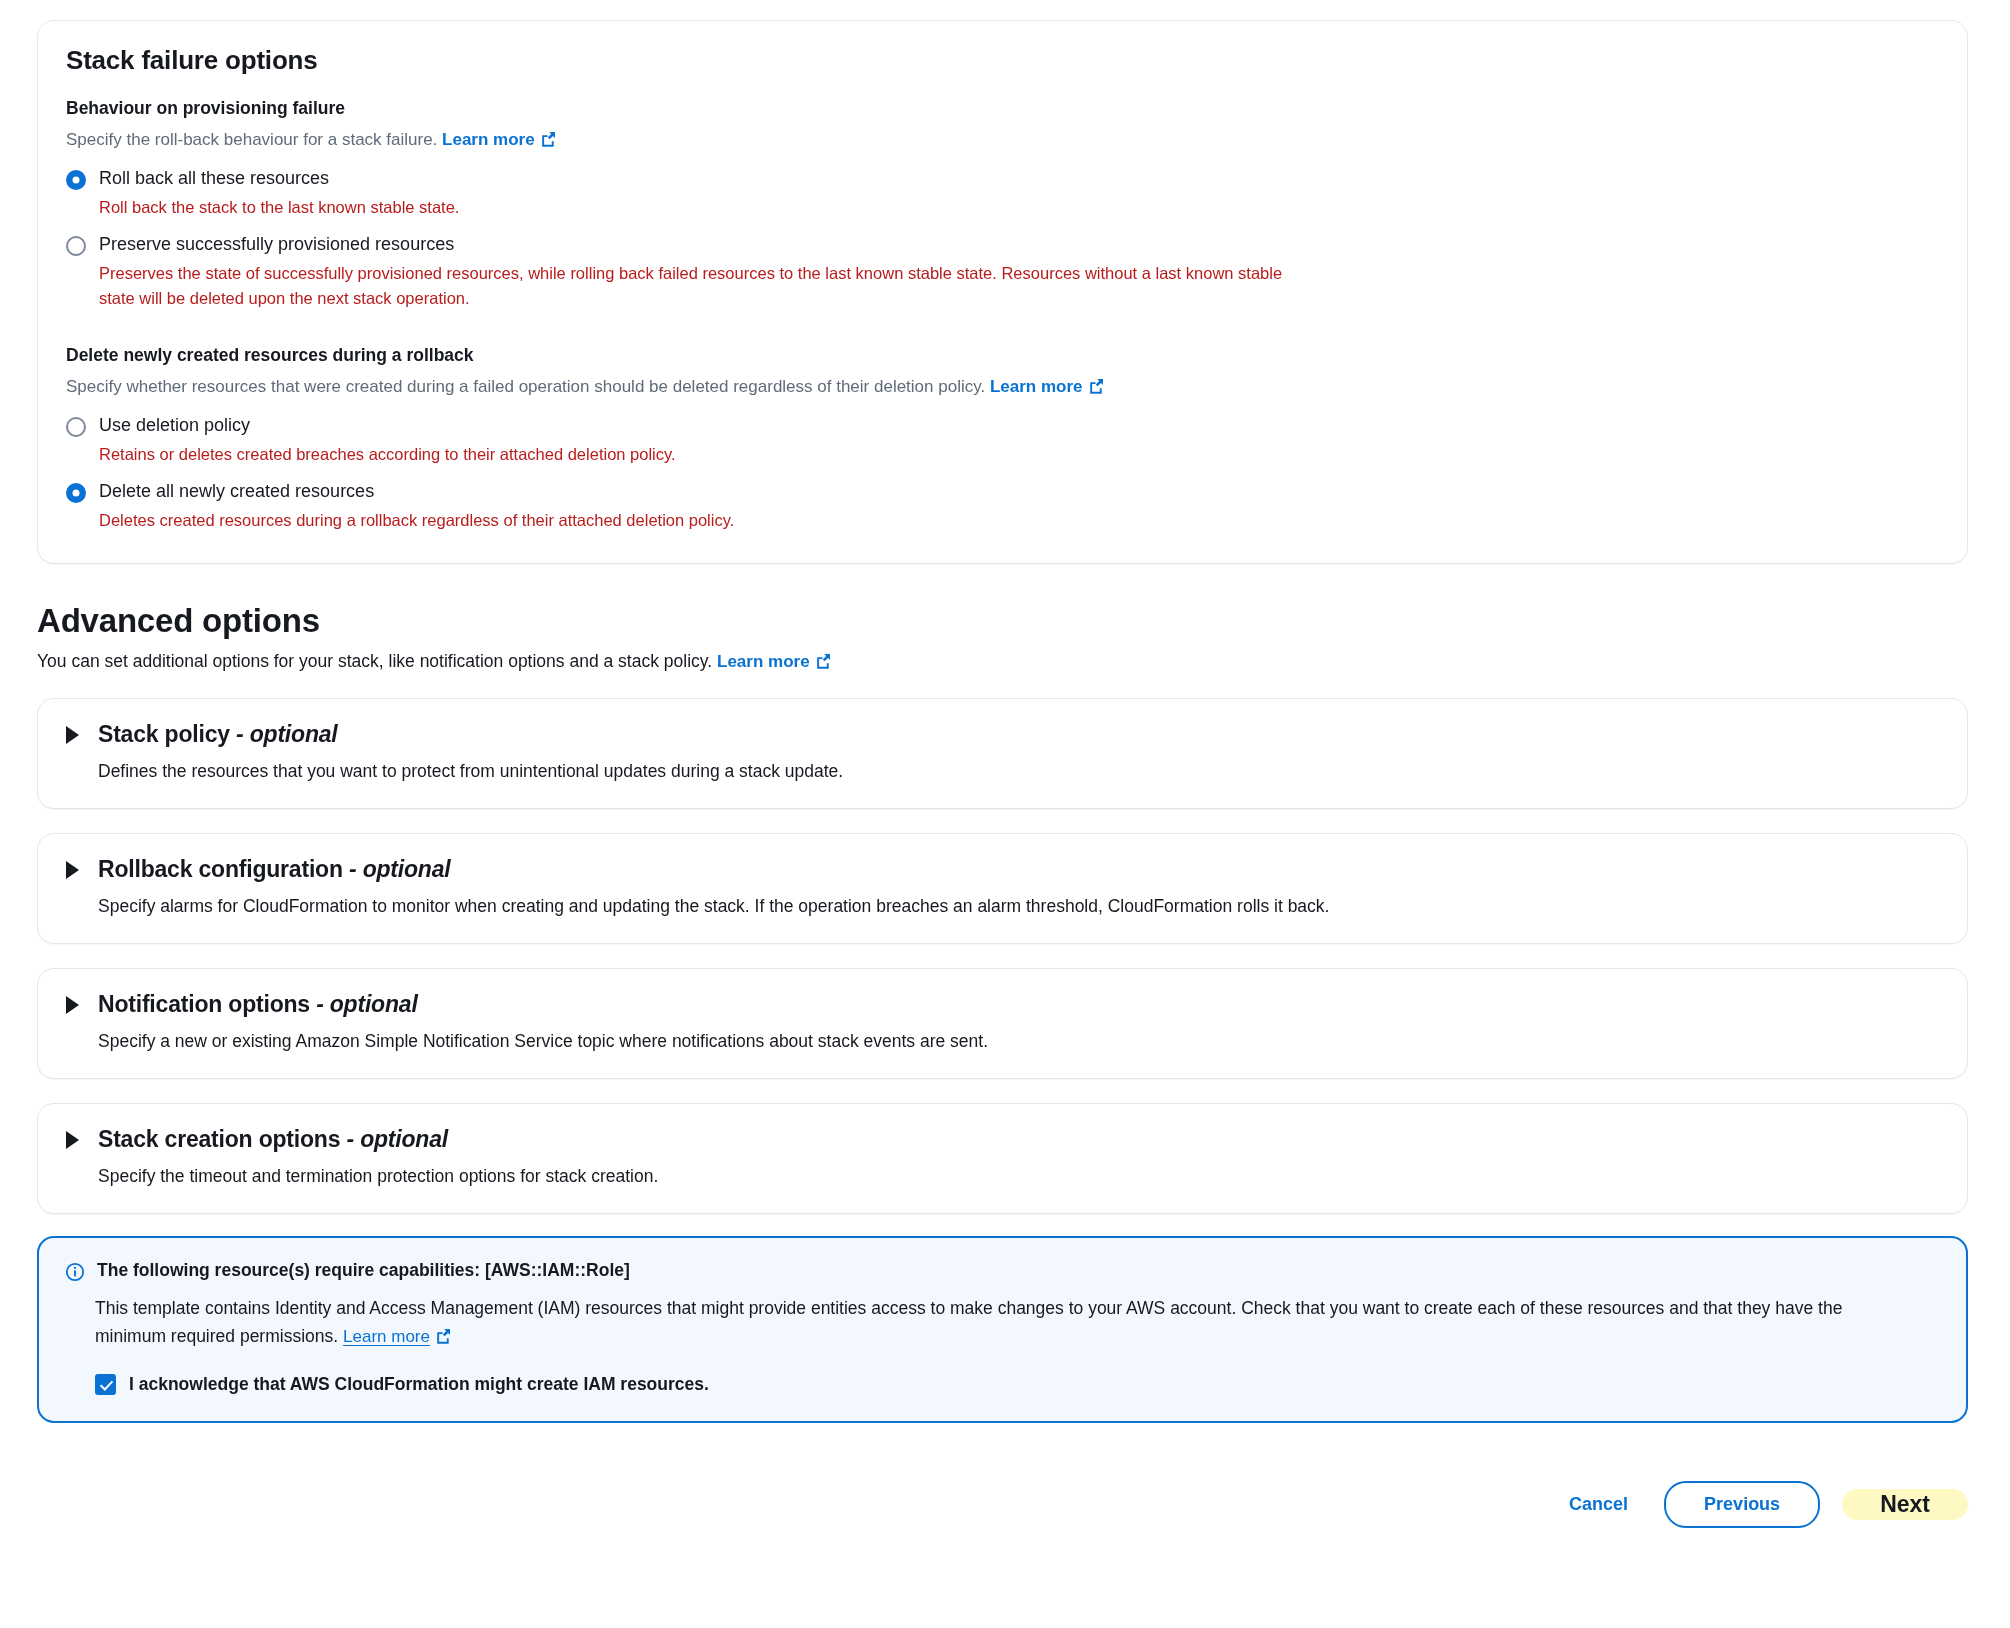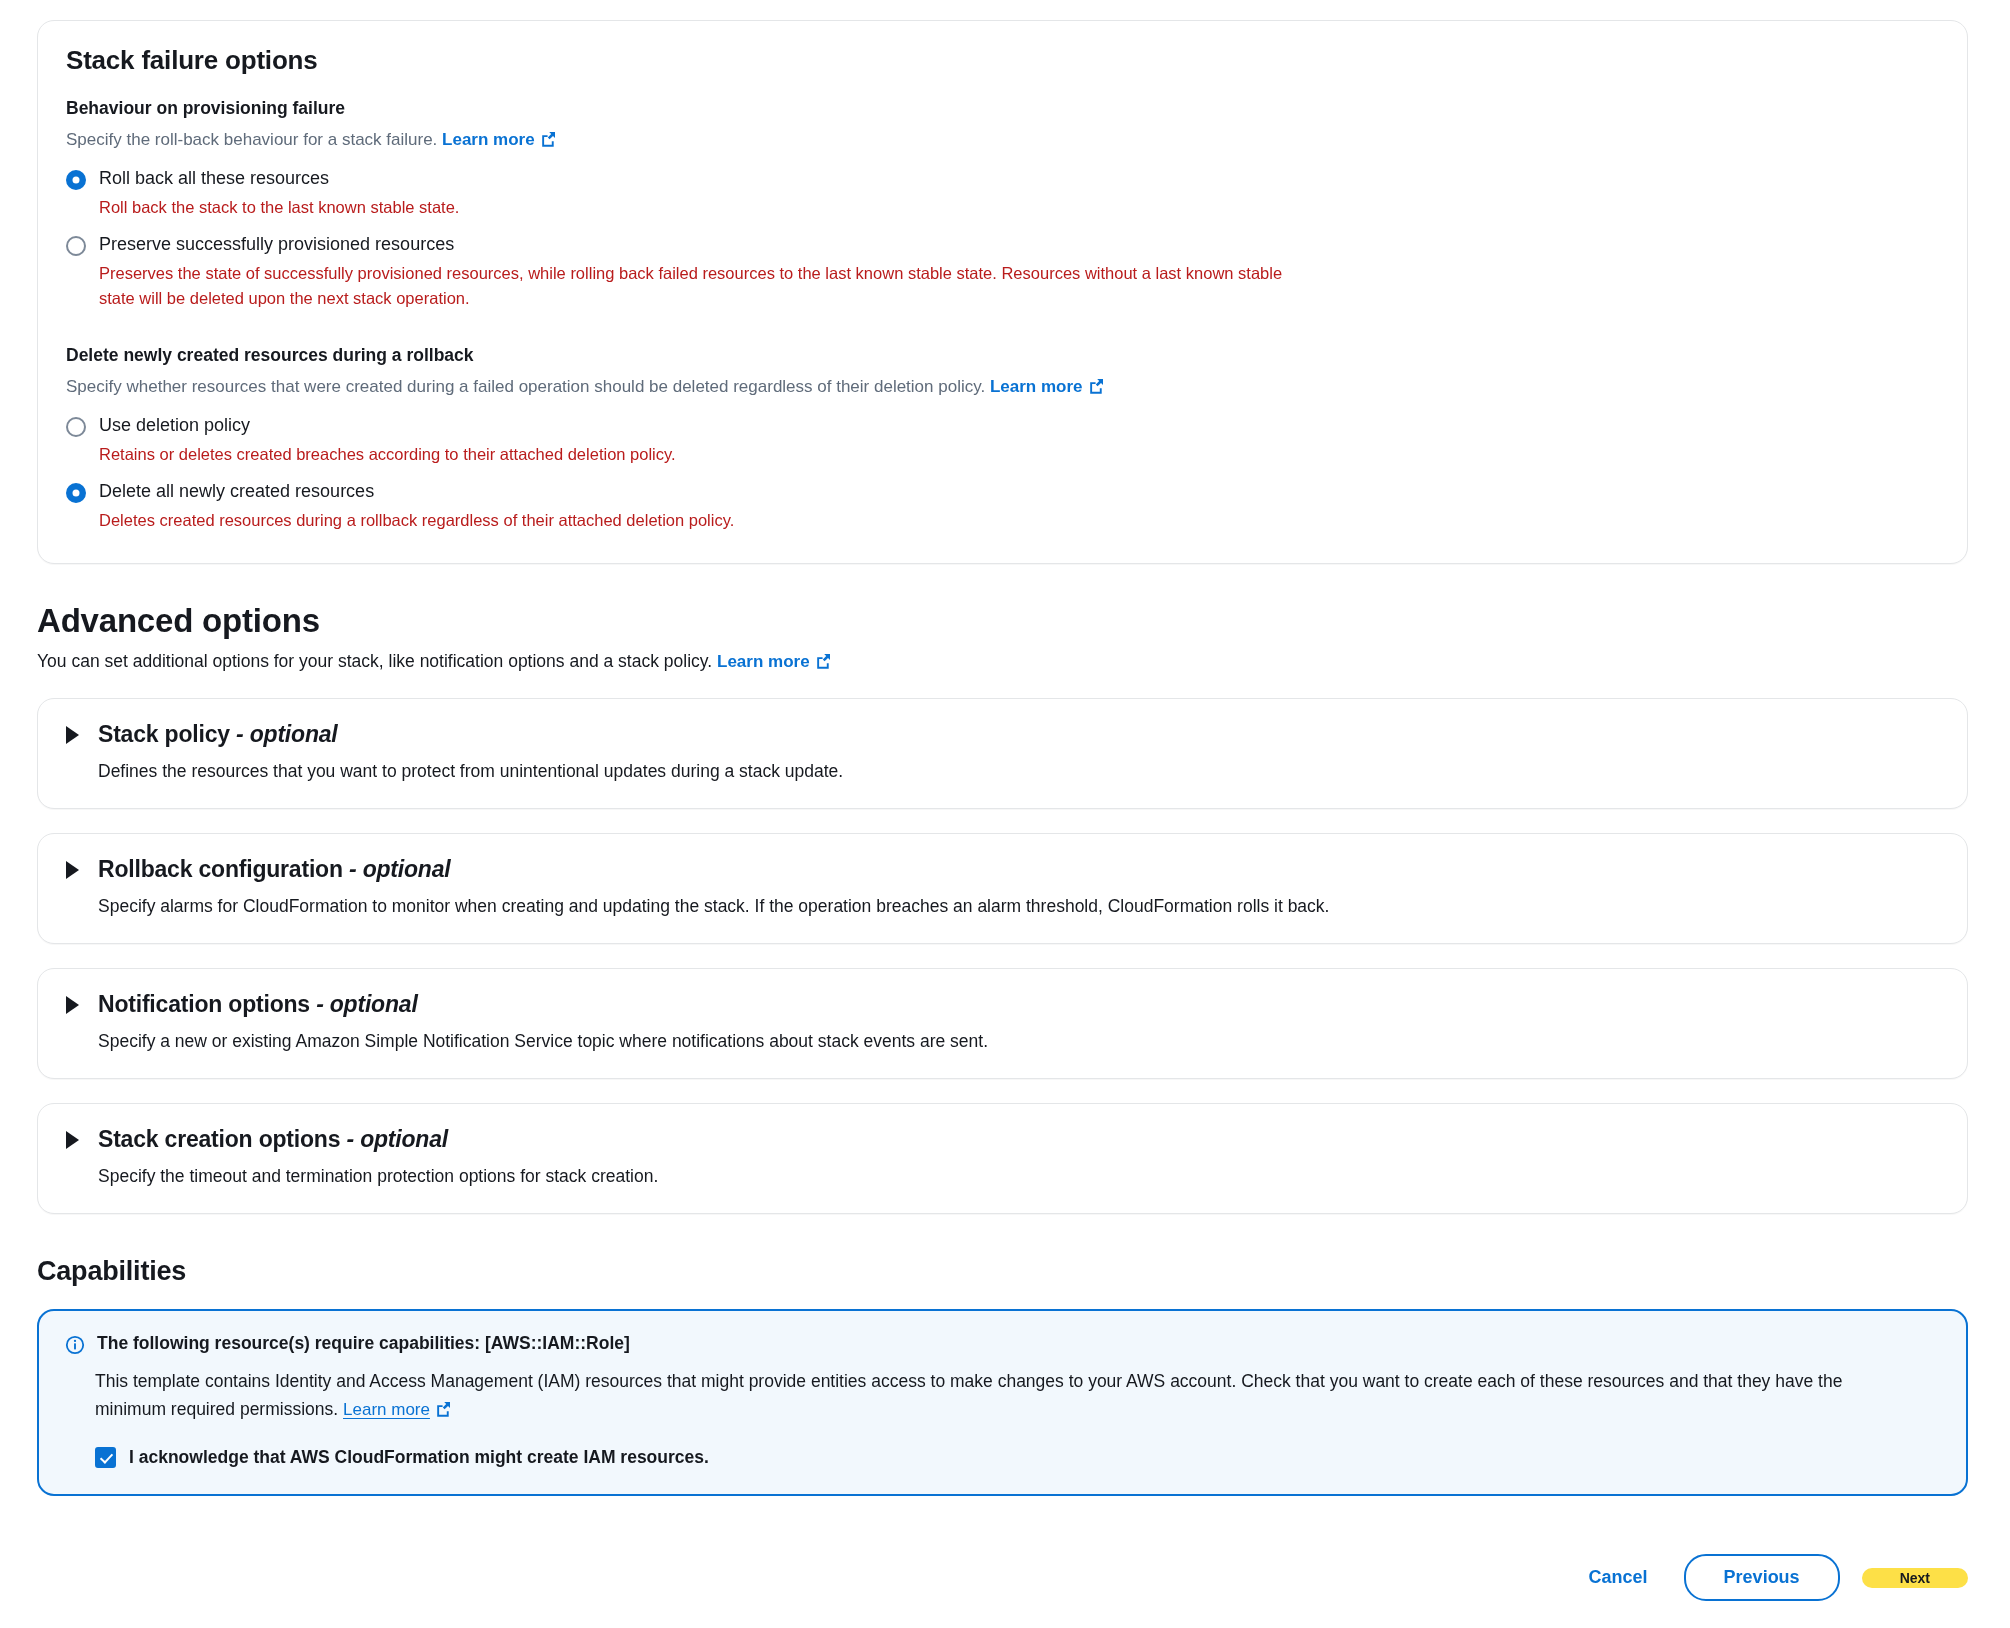--- a/index.html
+++ b/index.html
@@ -206,23 +206,23 @@
     font-weight: bold;
     background: #fff;
     border: 2px solid #0972d3;
     border-radius: 22px;
     padding: 11px 38px;
     cursor: pointer;
     font-family: inherit;
   }
   .btn-primary {
     color: #16191f;
-    font-size: 14px;
-    font-weight: bold;
-    background: #fde047;
+    font-size: 23px;
+    font-weight: bold;
+    background: #fef9c3;
     border: none;
     border-radius: 22px;
     padding: 2px 38px;
     cursor: pointer;
     font-family: inherit;
   }
 </style>
 </head>
 <body>
 
@@ -316,21 +316,20 @@
   </div>
 
   <div class="card exp-card">
     <div class="exp-head">
       <span class="caret"></span>
       <span class="exp-title"><span>Stack creation options</span> <span class="opt">- optional</span></span>
     </div>
     <div class="exp-desc">Specify the timeout and termination protection options for stack creation.</div>
   </div>
 
-  <div class="cap-heading">Capabilities</div>
 
   <div class="alert">
     <div class="alert-head">
       <span class="info-icon">
         <svg width="20" height="20" viewBox="0 0 20 20">
             <circle cx="10" cy="10" r="8.2" fill="none" stroke="#0972d3" stroke-width="1.8"></circle>
             <circle cx="10" cy="5.9" r="1.15" fill="#0972d3"></circle>
             <rect x="9.05" y="8.3" width="1.9" height="6.1" rx="0.6" fill="#0972d3"></rect>
           </svg>
       </span>

